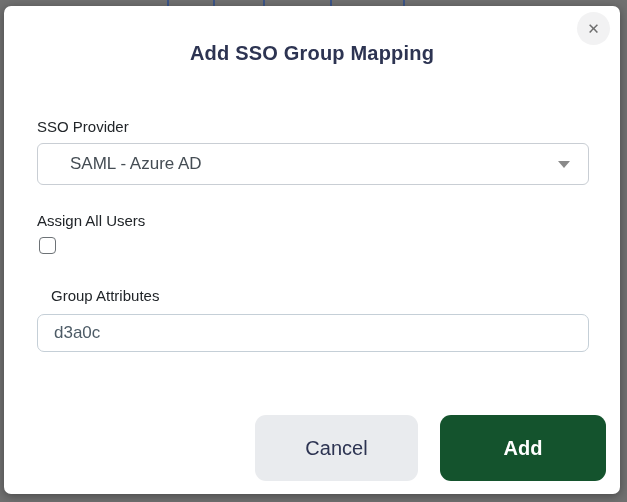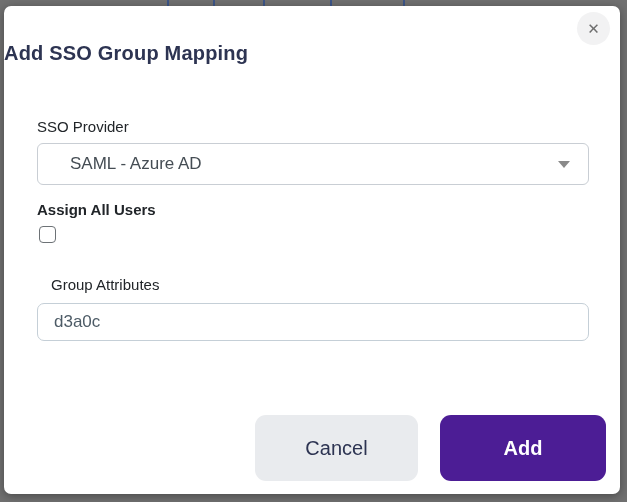--- a/index.html
+++ b/index.html
@@ -28,21 +28,21 @@
     border-radius: 50%;
     background: #f2f2f3;
     border: none;
     color: #6e6e6e;
     font-size: 15px; line-height: 33px; text-align: center;
     cursor: pointer;
     font-family: "Liberation Sans", sans-serif;
   }
   .modal-title {
     padding-top: 34px;
-    text-align: left;
+    text-align: center;
     font-size: 20px;
     line-height: 26px;
     font-weight: 700;
     color: #2d3452;
     letter-spacing: .2px;
   }
   .content { padding: 0 9px 0 33px; }
   .field-label {
     display: block;
     margin-top: 52px;
@@ -66,21 +66,21 @@
     color: #454d54;
     flex: 1;
     margin-left: 12px;
   }
   .caret {
     width: 0; height: 0;
     border-left: 6px solid transparent;
     border-right: 6px solid transparent;
     border-top: 7px solid #8a8a8a;
   }
-  .label-assign { margin-top: 16px; font-weight: bold; }
+  .label-assign { margin-top: 27px; }
   .checkbox {
     display: block;
     margin-top: 7px;
     margin-left: 2px;
     width: 17px; height: 17px;
     border: 1.5px solid #6d7276;
     border-radius: 4px;
     background: #fff;
     cursor: pointer;
   }
@@ -115,21 +115,21 @@
     cursor: pointer;
   }
   .btn-cancel {
     width: 163px;
     background: #e9ebee;
     color: #2d3452;
     font-weight: 400;
   }
   .btn-add {
     width: 166px;
-    background: #4c1d95;
+    background: #14532d;
     color: #ffffff;
     font-weight: 700;
   }
 </style>
 </head>
 <body>
 
 <div>
   <div class="backdrop-tick" style="left:167px"></div>
   <div class="backdrop-tick" style="left:213px"></div>

